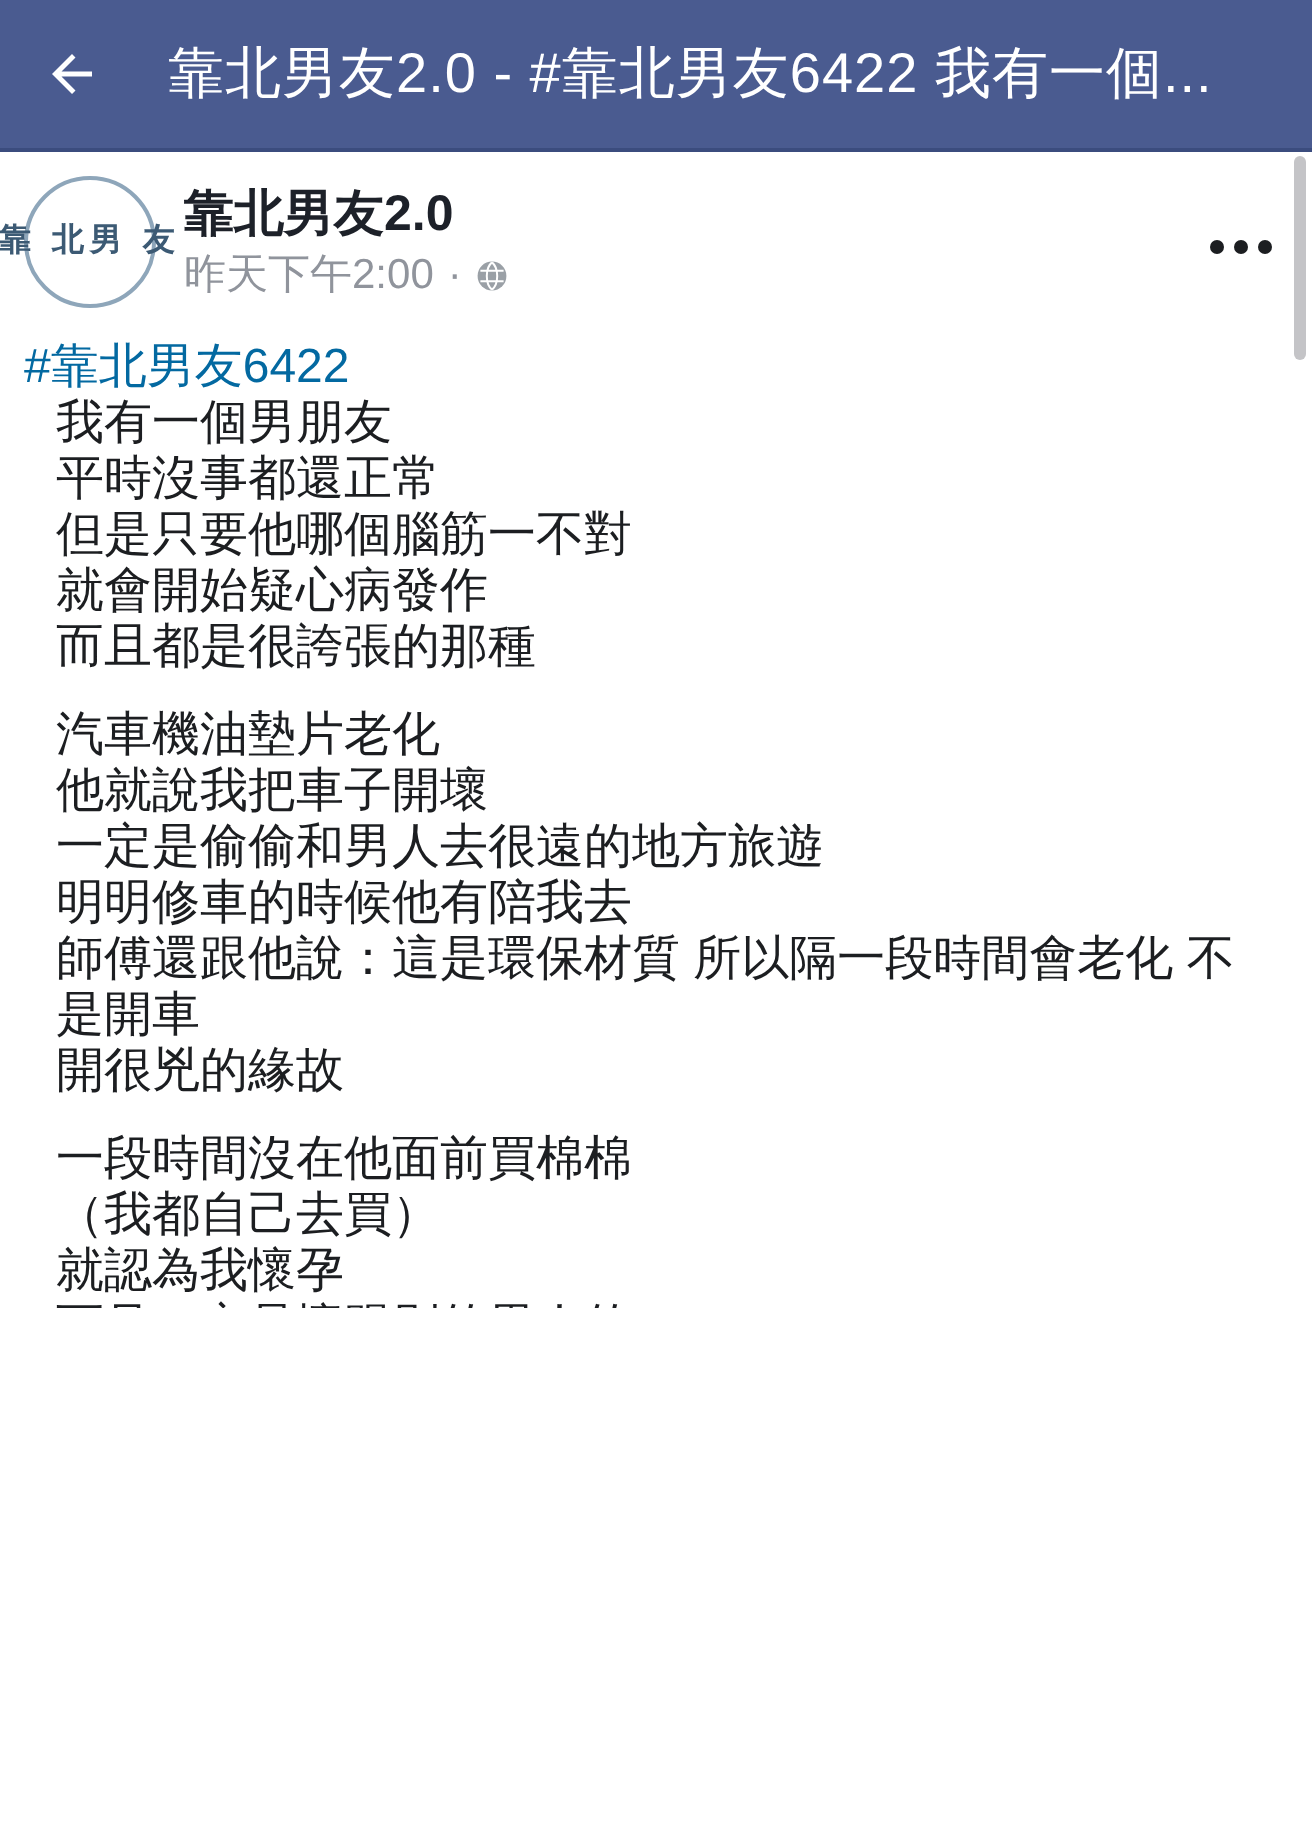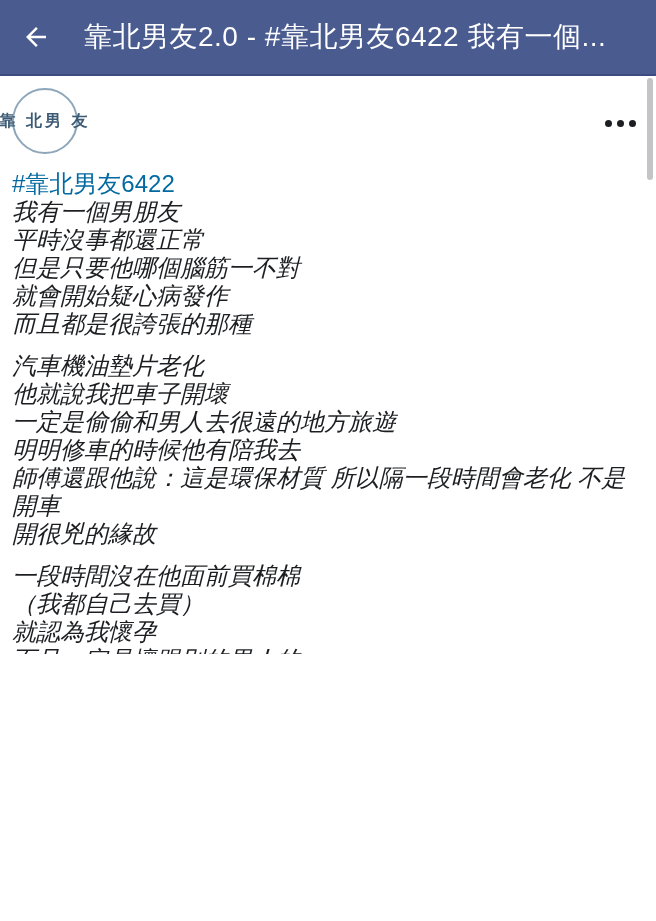--- a/index.html
+++ b/index.html
@@ -124,22 +124,21 @@
     line-height: 28px;
     color: #1c1e21;
   }
   .hashtag {
     color: #0369a1;
     cursor: pointer;
     display: inline-block;
   }
   .post-body p {
     white-space: pre-line;
-    margin: 0;
-    font-style: italic;
+    margin: 16px;
   }
   .post-body p + p { margin-top: 14px; }
   .post-body .first-para { margin-top: 0; }
 
   
   .scrollbar-thumb {
     position: absolute;
     top: 78px;
     right: 3px;
     width: 6px;
@@ -162,20 +161,34 @@
       </span>
     </div>
     <div class="app-bar-title">靠北男友2.0 - #靠北男友6422 我有一個...</div>
   </div>
 
   <div class="post-header">
     <div class="avatar">
       <span class="av-line">靠 北</span>
       <span class="av-smudge"></span>
       <span class="av-line">男 友</span>
+    </div>
+    <div class="post-head-text">
+      <div class="author-name">靠北男友2.0</div>
+      <div class="post-meta">
+        <span>昨天下午2:00</span>
+        <span class="meta-sep">·</span>
+        <span class="globe-icon">
+          <svg width="16" height="16" viewBox="0 0 16 16">
+            <circle cx="8" cy="8" r="7.2" fill="#9aa0a6"></circle>
+            <path d="M8 .8C4 .8 .8 4 .8 8S4 15.2 8 15.2 15.2 12 15.2 8 12 .8 8 .8zm0 1.4c.9 0 1.8 1 2.3 2.6H5.7C6.2 3.2 7.1 2.2 8 2.2zM3.2 5h2c-.2.9-.3 1.9-.3 3s.1 2.1.3 3h-2C2.6 10.1 2.3 9.1 2.3 8s.3-2.1.9-3zm2.5 6c-.2-.9-.3-1.9-.3-3s.1-2.1.3-3h5.6c-.2.9-.3 1.9-.3 3s-.1 2.1-.3 3H5.7z" fill="none"></path>
+            <path d="M2.2 5.4h11.6M2.2 10.6h11.6M8 1.2c-2 1.6-2.6 4-2.6 6.8S6 13.2 8 14.8M8 1.2c2 1.6 2.6 4 2.6 6.8S10 13.2 8 14.8" stroke="#ffffff" stroke-width="1" fill="none"></path>
+          </svg>
+        </span>
+      </div>
     </div>
     <div class="more-btn">
       <span class="dot"></span>
       <span class="dot"></span>
       <span class="dot"></span>
     </div>
   </div>
 
   <div class="post-body">
     <span class="hashtag">#靠北男友6422</span>

